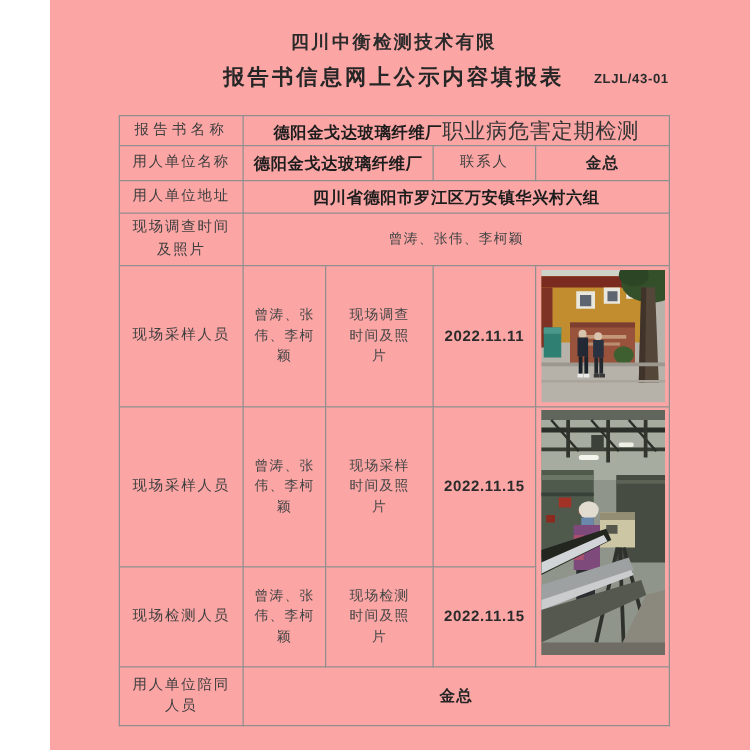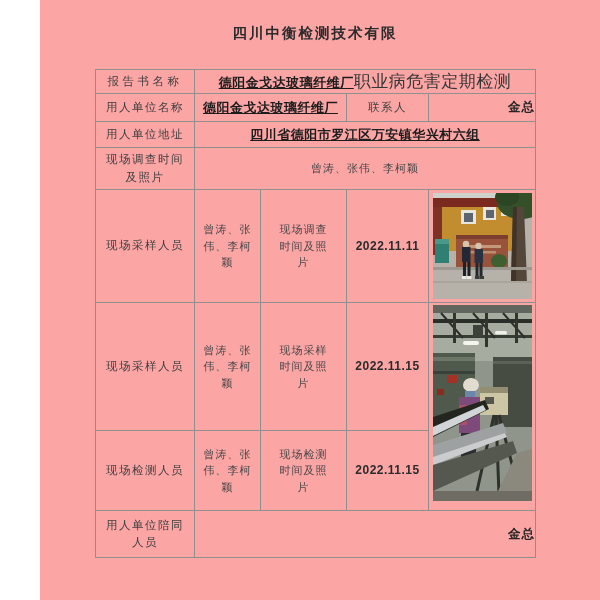--- a/index.html
+++ b/index.html
@@ -6,43 +6,47 @@
   .page{
     position:relative;width:600px;height:600px;background:#fca5a5;overflow:hidden;
     font-family:"Liberation Sans","DejaVu Sans",sans-serif;color:#2b2b2b;margin-left:40px;
   }
   .header{position:absolute;left:55px;top:24px;width:440px;}
   .title1{text-align:center;font-size:14.5px;font-weight:bold;letter-spacing:2px;color:#2b2b2b;}
   .title2row{position:relative;margin-top:7px;height:20px;}
   .title2{text-align:center;font-size:17px;font-weight:bold;letter-spacing:2.5px;color:#262626;}
   .doccode{position:absolute;right:0;bottom:1px;font-size:10.5px;font-weight:bold;letter-spacing:0.5px;color:#2b2b2b;}
   table.form{
-    position:absolute;left:55px;top:69px;width:440px;
+    position:absolute;left:55px;top:92px;width:440px;
     border-collapse:collapse;table-layout:fixed;
   }
   td{border:1px solid #8f8f8f;text-align:center;vertical-align:middle;padding:0;overflow:hidden;}
   .lbl{font-size:11.5px;color:#3f3f3f;letter-spacing:3.5px;padding:0 6px;line-height:1.5;}
   .lbl6{font-size:11.5px;color:#3f3f3f;letter-spacing:1.5px;padding:0 6px;line-height:1.5;}
-  .vbold{font-size:13px;font-weight:bold;color:#1d1d1d;letter-spacing:0.5px;text-decoration:underline;}
+  .vbold{font-size:13px;font-weight:bold;color:#1d1d1d;letter-spacing:0.5px;}
   .vsuffix{font-size:17px;font-weight:normal;color:#353535;letter-spacing:0.5px;}
   .staff{font-size:11px;color:#474747;letter-spacing:1px;line-height:1.5;padding:12px 7px;}
   .tlabel{font-size:11px;color:#474747;letter-spacing:1px;line-height:1.5;padding:0 17px;}
   .date{font-size:12px;font-weight:bold;color:#2b2b2b;letter-spacing:0.5px;text-align:center;}
-  .jz{font-size:12.5px;font-weight:600;color:#262626;letter-spacing:1px;text-align:right;}
+  .jz{font-size:12.5px;font-weight:600;color:#262626;letter-spacing:1px;}
   .photocell{padding:2px 3px;}
   .photocell-tall{vertical-align:top;padding:2px 3px 9px 3px;}
   .photo{display:block;margin:0 auto;}
 </style>
 </head>
 <body>
 
 <div class="page">
 
   <div class="header">
     <div class="title1">四川中衡检测技术有限</div>
+    <div class="title2row">
+      <div class="title2">报告书信息网上公示内容填报表</div>
+      <div class="doccode">ZLJL/43-01</div>
+    </div>
   </div>
 
   <table class="form">
     <colgroup>
       <col style="width:99px">
         <col style="width:66px">
         <col style="width:86px">
       <col style="width:82px">
         <col style="width:107px">
     </colgroup>

